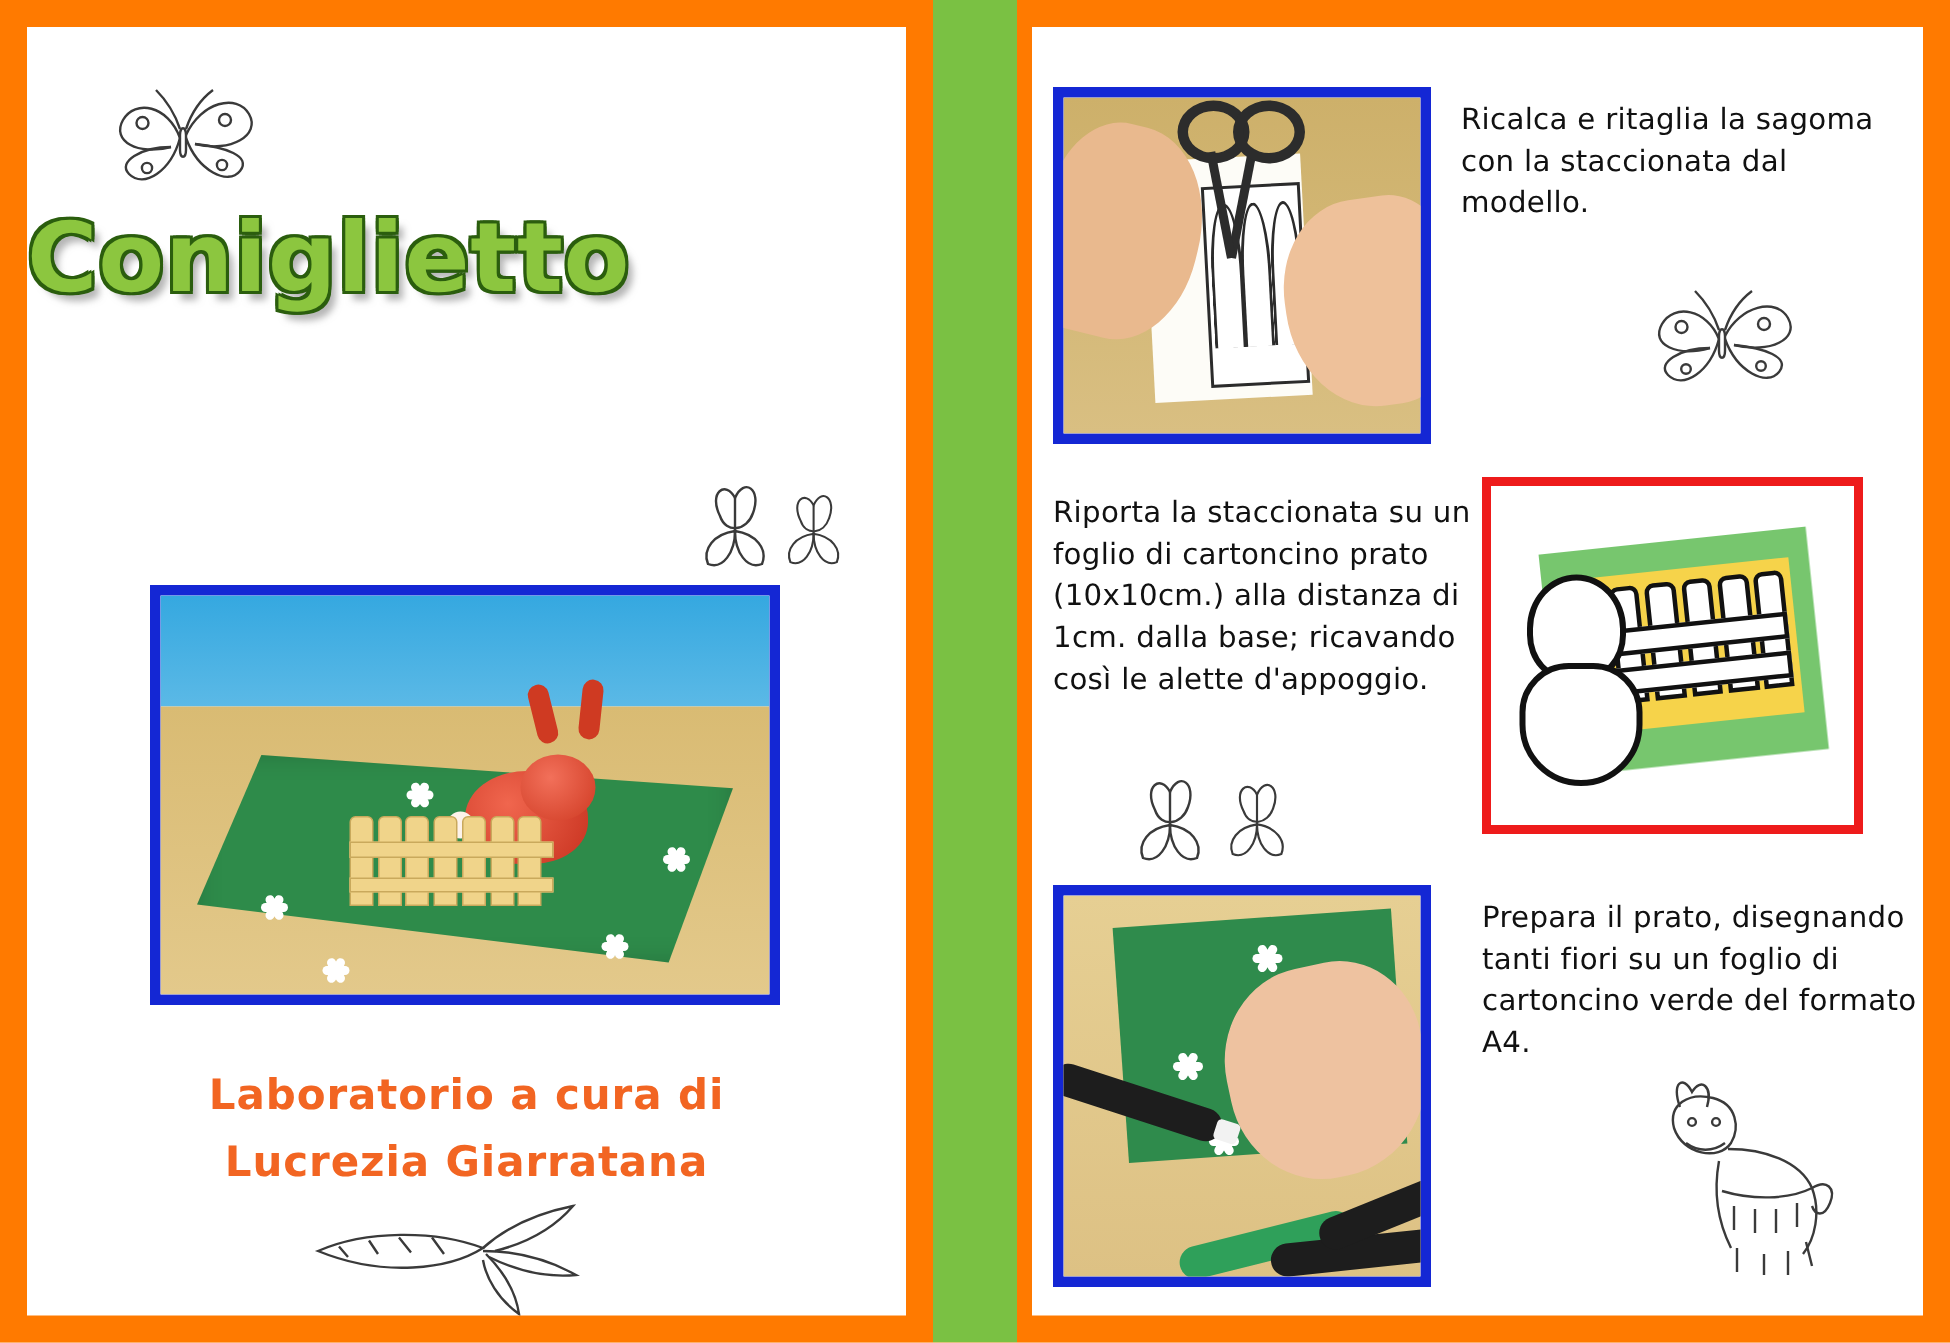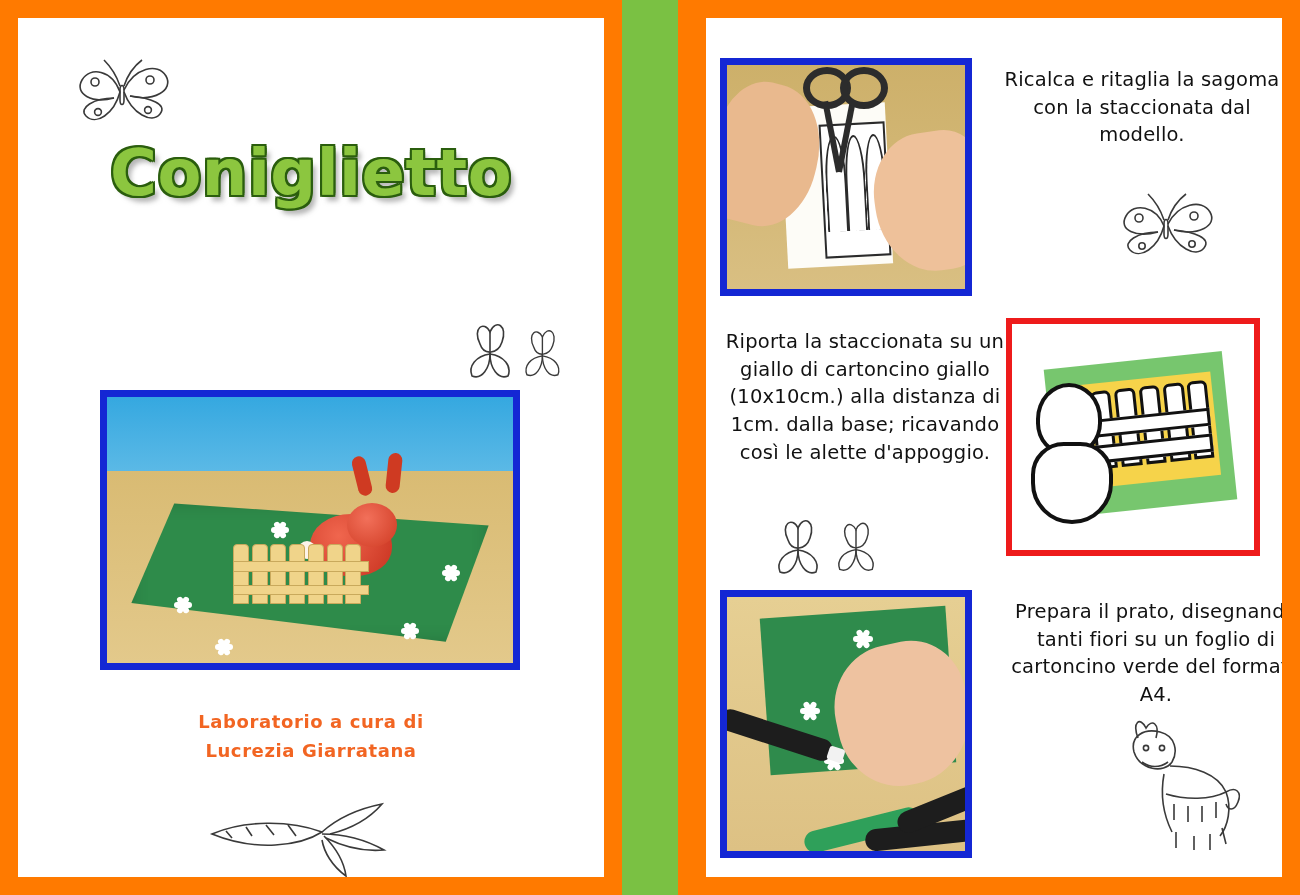--- a/index.html
+++ b/index.html
@@ -21,38 +21,38 @@
     display: flex;
   }
   
   .page {
     position: relative;
     background: #ff7a00;
     box-sizing: border-box;
   }
   .page-left  { width: 622px; height: 895px; padding: 18px 18px 18px 18px; }
   .gutter     { width: 56px; height: 895px; background: #7ac143; }
-  .page-right { width: 622px; height: 895px; padding: 18px 18px 18px 28px; text-align: center; }
+  .page-right { width: 622px; height: 895px; padding: 18px 18px 18px 10px; }
 
   .sheet {
     position: relative;
     width: 100%;
     height: 100%;
     background: #ffffff;
     box-sizing: border-box;
     overflow: hidden;
   }
 
   
   .cover-title {
     position: absolute;
     left: 0;
     top: 120px;
     width: 100%;
-    text-align: center;
+    text-align: left;
     font-family: "DejaVu Sans", sans-serif;
     font-weight: bold;
     font-size: 64px;
     line-height: 1.12;
     color: #8cc63f;
     letter-spacing: 0.5px;
     text-shadow:
        2px 0 0 #2b5e0e, -2px 0 0 #2b5e0e, 0 2px 0 #2b5e0e, 0 -2px 0 #2b5e0e,
        2px 2px 0 #2b5e0e, -2px 2px 0 #2b5e0e, 2px -2px 0 #2b5e0e, -2px -2px 0 #2b5e0e,
        5px 6px 5px rgba(120,120,120,0.55);
@@ -128,21 +128,21 @@
   }
 
   
   .credits {
     position: absolute;
     left: 0; top: 690px; width: 100%;
     text-align: center;
     color: #f26522;
     font-family: "DejaVu Sans", sans-serif;
     font-weight: bold;
-    font-size: 18px;
+    font-size: 28px;
     line-height: 1.6;
     letter-spacing: 0.6px;
   }
 
   
   .doodle { position: absolute; }
   .doodle svg { display:block; }
 
   
   .step-text {
@@ -341,21 +341,21 @@
           <path d="M58 46 C58 40 62 40 62 46 L62 56 C62 62 58 62 58 56 Z"></path>
           <path d="M58 42 C54 30 48 22 42 16"></path>
           <path d="M62 42 C66 30 72 22 80 16"></path>
           <circle cx="33" cy="40" r="4"></circle>
             <circle cx="88" cy="38" r="4"></circle>
           <circle cx="36" cy="68" r="3.2"></circle>
             <circle cx="86" cy="66" r="3.2"></circle>
         </svg>
       </div>
 
-      <div class="step-text" style="left:14px; top:310px; width:290px;">Riporta la staccionata su un giallo di cartoncino giallo (10x10cm.) alla distanza di 1cm. dalla base; ricavando così le alette d'appoggio.</div>
+      <div class="step-text" style="left:14px; top:310px; width:290px;">Riporta la staccionata su un foglio di cartoncino prato (10x10cm.) alla distanza di 1cm. dalla base; ricavando così le alette d'appoggio.</div>
 
       <div class="photo red photo-step2">
         <div class="p2-bg"></div>
         <div class="p2-green"></div>
         <div class="p2-yellow"></div>
         <div class="p2-fence">
           <div class="pk" style="left:0%;"></div>
           <div class="pk" style="left:22%;"></div>
           <div class="pk" style="left:44%;"></div>
           <div class="pk" style="left:66%;"></div>

